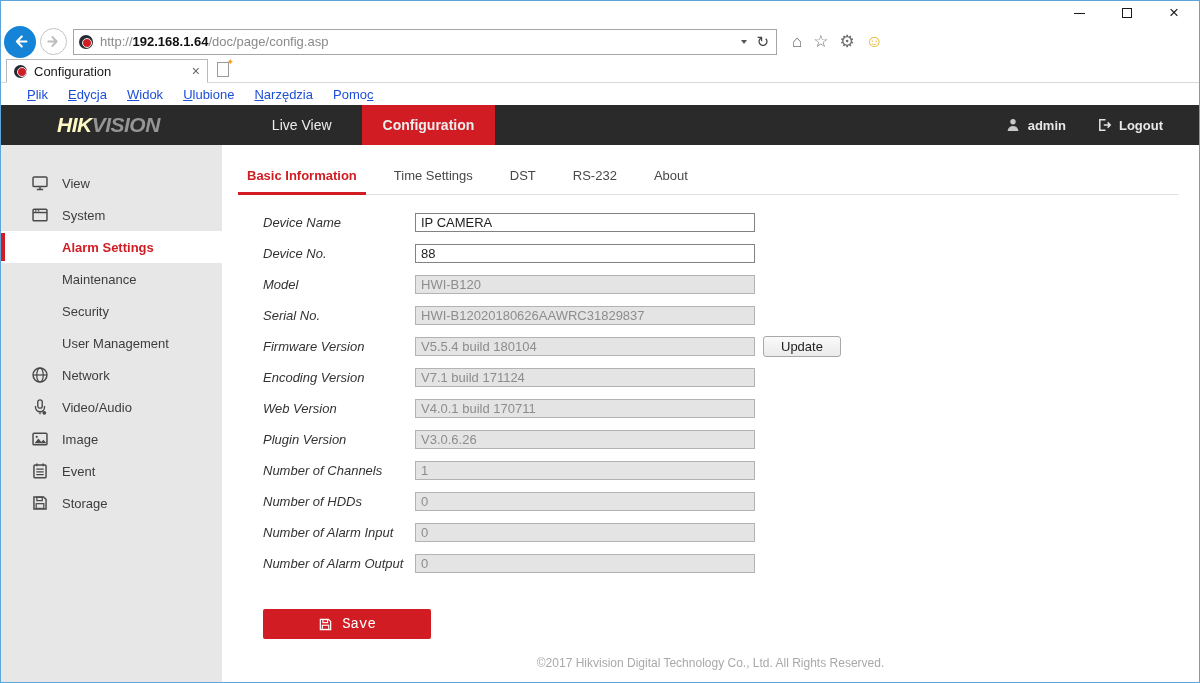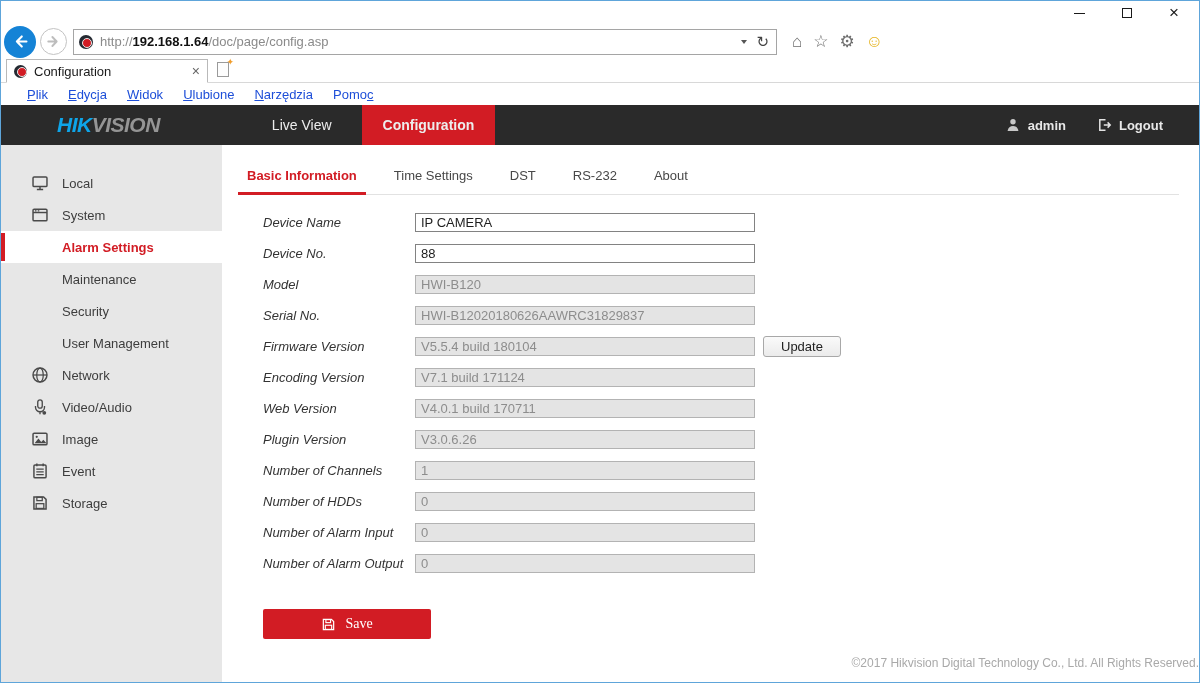--- a/index.html
+++ b/index.html
@@ -44,21 +44,21 @@
   .newtab-page { width:12px; height:15px; background:#fdfdfd; border:1px solid #9a9a9a; position:relative; }
   .newtab-star { position:absolute; top:-1px; right:1px; color:#f09d2c; font-size:9px; line-height:1; }
 
   
   .menubar { height:22px; flex:0 0 22px; display:flex; align-items:center; padding-left:16px; font-size:13px; color:#1d4ed8; background:#fff; }
   .menu-item { padding:0 10px; cursor:pointer; }
 
   
   .banner { height:40px; flex:0 0 40px; background:#2a2a2a; display:flex; align-items:stretch; color:#ededed; }
   .logo { display:flex; align-items:center; margin-left:56px; font-size:21px; font-weight:bold; font-style:italic; letter-spacing:-0.5px; }
-  .logo-hik { color:#0ea5e9; }
+  .logo-hik { color:#fef9c3; }
   .logo-vision { color:#959595; }
   .banner-tabs { display:flex; margin-left:82px; }
   .banner-tab { display:flex; align-items:center; padding:0 30px; font-size:14px; color:#ededed; cursor:pointer; }
   .banner-tab.active { background:#d21c24; font-weight:bold; padding:0 21px; }
   .banner-user { margin-left:auto; display:flex; align-items:center; margin-right:36px; font-size:13px; font-weight:bold; color:#e8e8e8; }
   .user-group { display:flex; align-items:center; gap:7px; cursor:pointer; }
   .user-group + .user-group { margin-left:30px; }
 
   
   .content { flex:1; display:flex; background:#fff; overflow:hidden; }
@@ -74,23 +74,23 @@
   .ctab { padding:9px 9px 9px; margin-right:19px; font-size:13px; color:#484848; cursor:pointer; }
   .ctab.active { color:#d21c24; font-weight:bold; border-bottom:3px solid #d21c24; margin-bottom:-1px; }
 
   .form { margin:17px 0 0 41px; }
   .frow { display:flex; align-items:center; height:20px; margin-bottom:11px; }
   .frow label { width:152px; font-size:13px; color:#333; flex:0 0 152px;font-style:italic; }
   .frow input { width:340px; height:19px; border:1px solid #828282; font-size:13px; padding:0 5px; color:#1e1e1e; font-family:inherit; background:#fff; }
   .frow input.ro { background:#e4e4e4; border-color:#b3b3b3; color:#8d8d8d; }
   .btn-plain { margin-left:8px; height:21px; padding:0 17px; font-size:13px; color:#222; background:linear-gradient(#fafafa,#ebebeb); border:1px solid #a8a8a8; border-radius:3px; cursor:pointer; font-family:inherit; }
 
-  .save-btn { margin:36px 0 0 41px; width:168px; height:30px; background:#d21c24; color:#fff; border:none; border-radius:2px; font-size:14px; display:flex; align-items:center; justify-content:center; gap:9px; cursor:pointer; font-family:Liberation Serif, serif; }
-
-  .footer { position:absolute; left:0; right:0; bottom:12px; text-align:right; font-size:12px; color:#a9a9a9; }
+  .save-btn { margin:36px 0 0 41px; width:168px; height:30px; background:#d21c24; color:#fff; border:none; border-radius:2px; font-size:14px; display:flex; align-items:center; justify-content:center; gap:9px; cursor:pointer; font-family:Liberation Mono, monospace; }
+
+  .footer { position:absolute; left:0; right:0; bottom:12px; text-align:center; font-size:12px; color:#a9a9a9; }
 </style>
 </head>
 <body>
 
 <div class="window">
 
   <div class="titlebar">
     <div class="win-controls">
       <span class="win-btn">
           <span class="min-glyph"></span>
@@ -179,21 +179,21 @@
 
   <div class="content">
     <aside class="sidebar">
         <div class="side-item">
           <span class="s-icon">
             <svg width="18" height="18" viewBox="0 0 16 16">
               <rect x="1.8" y="2.6" width="12.4" height="8.6" rx="1" stroke="#4a4a4a" stroke-width="1.3" fill="none"></rect>
               <path d="M8 11.4v2.1M5.2 13.7h5.6" stroke="#4a4a4a" stroke-width="1.3" fill="none"></path>
             </svg>
           </span>
-          <span>Local</span>
+          <span>View</span>
         </div>
         <div class="side-item">
           <span class="s-icon">
             <svg width="18" height="18" viewBox="0 0 16 16">
               <rect x="1.8" y="2.8" width="12.4" height="10.4" rx="1" stroke="#4a4a4a" stroke-width="1.3" fill="none"></rect>
               <path d="M1.8 5.8h12.4" stroke="#4a4a4a" stroke-width="1.3"></path>
               <path d="M3.5 4.3h1.4M6 4.3h1.4" stroke="#4a4a4a" stroke-width="1"></path>
             </svg>
           </span>
           <span>System</span>

